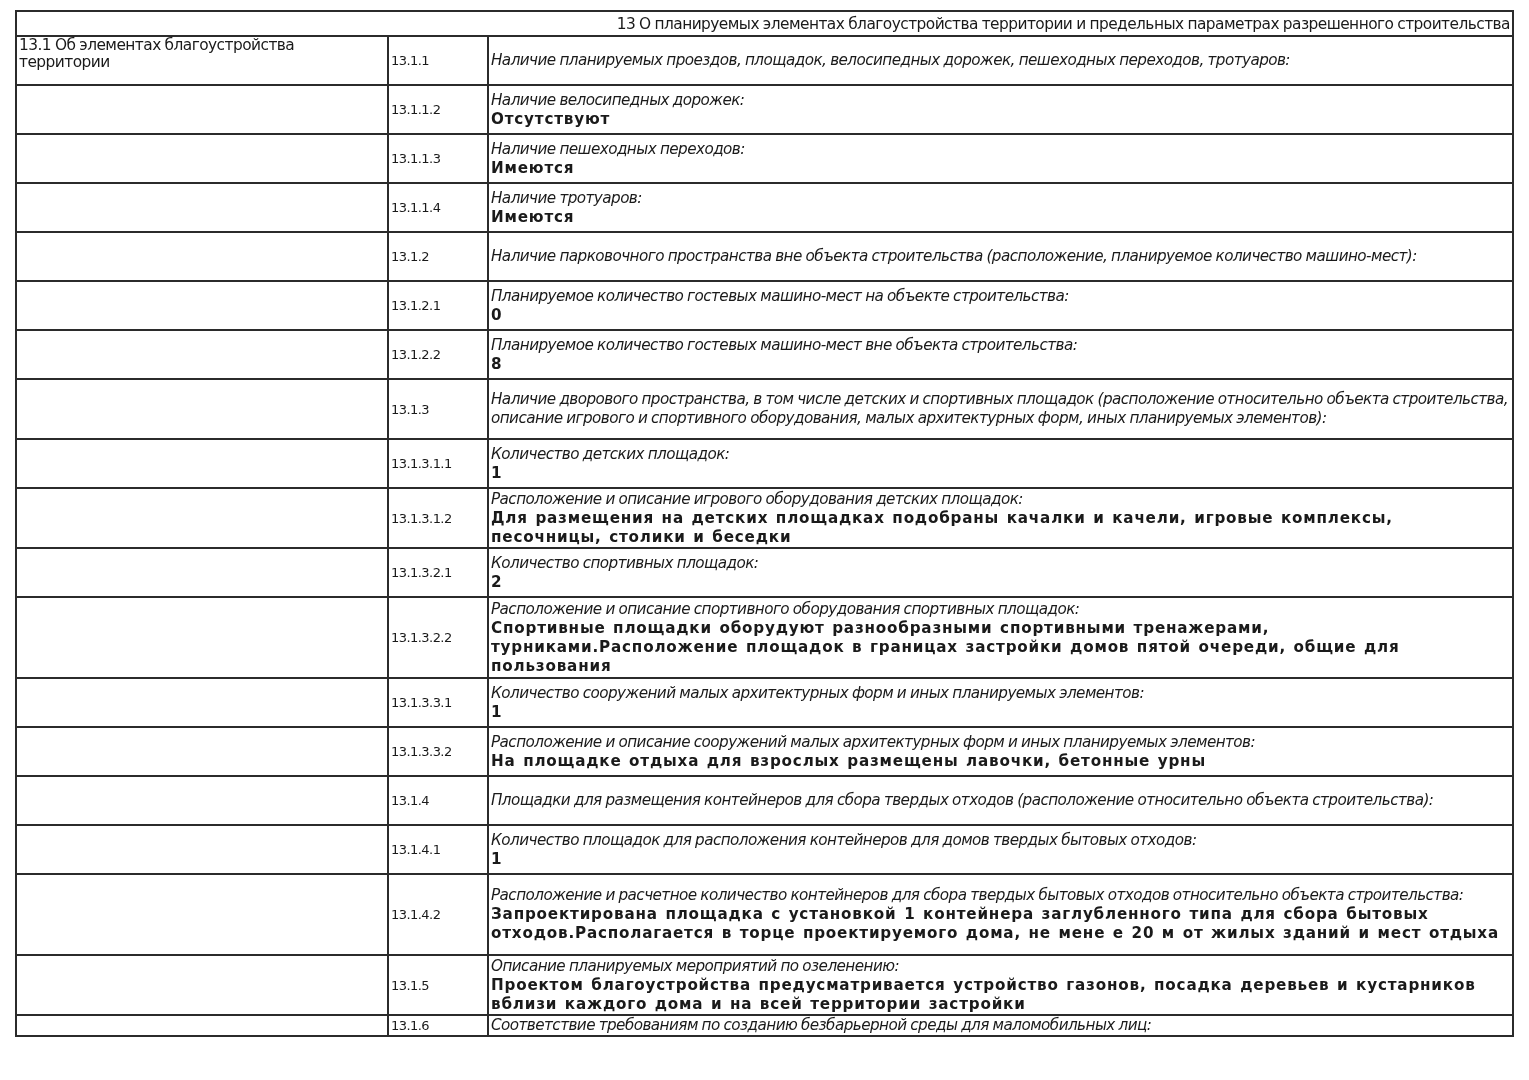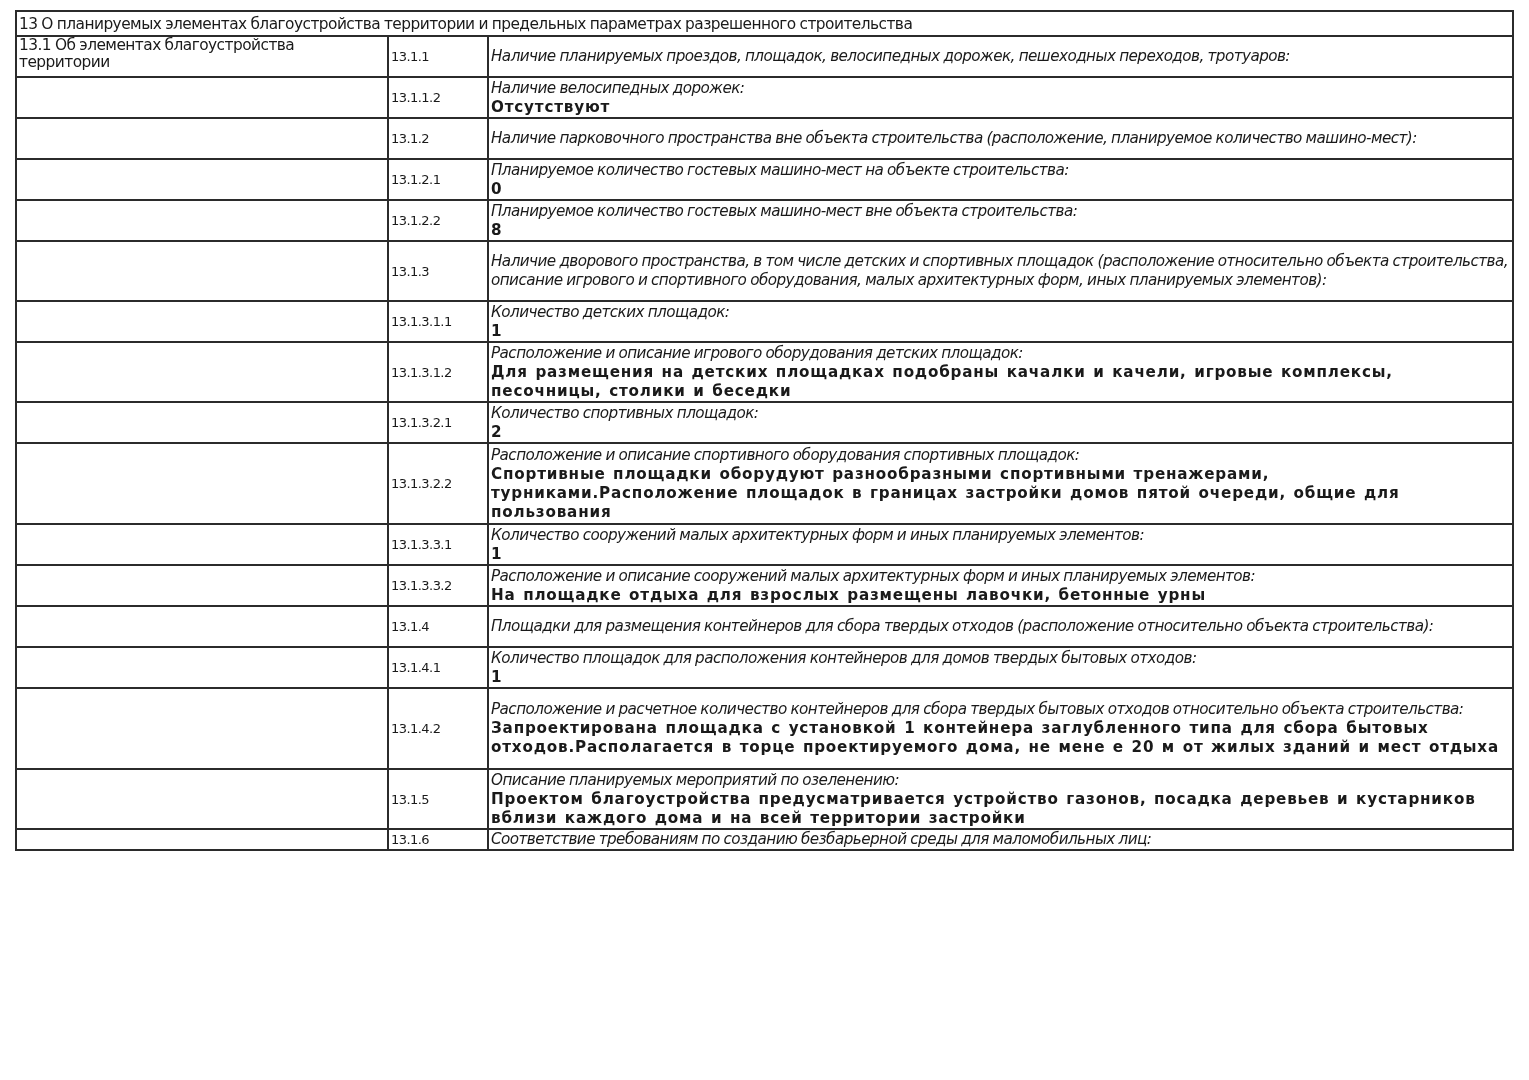--- a/index.html
+++ b/index.html
@@ -32,20 +32,21 @@
     letter-spacing: -0.55px;
     word-spacing: -0.5px;
   }
   .col-section { width: 372px; }
   .col-code { width: 100px; }
   .col-content { width: auto; }
   .section-title-cell {
     vertical-align: top !important;
     padding-top: 2px !important;
     line-height: 21px;
+    text-align: right;
   }
   .section-title-cell, .subsection-cell {
     font-size: 15.4px;
   }
   .subsection-cell {
     vertical-align: top !important;
     line-height: 17px;
   }
   .code-cell {
     font-size: 13px;
@@ -53,21 +54,21 @@
   }
   .label-line { display: block; font-style: italic; }
   .value-line {
     display: block;
     font-weight: bold;
     letter-spacing: 0.8px;
     word-spacing: 1.5px;
   }
   .content-cell { padding-top: 1px; padding-bottom: 1px; }
   .h-header { height: 20px; }
-  .h-2 { height: 41px; padding-left: 32px; }
+  .h-2 { height: 49px; padding-left: 32px; }
   .h-3 { height: 60px; }
   .h-4 { height: 81px; }
   .h-last { height: 18px; }
 </style>
 </head>
 <body>
 
 <table class="doc-table">
   <colgroup>
     <col class="col-section">
@@ -90,21 +91,37 @@
 
     <tr class="h-2">
       <td></td>
       <td class="code-cell">13.1.1.2</td>
       <td class="content-cell">
         <span class="label-line">Наличие велосипедных дорожек:</span>
         <span class="value-line">Отсутствуют</span>
       </td>
     </tr>
 
-
+    <tr class="h-2">
+      <td></td>
+      <td class="code-cell">13.1.1.3</td>
+      <td class="content-cell">
+        <span class="label-line">Наличие пешеходных переходов:</span>
+        <span class="value-line">Имеются</span>
+      </td>
+    </tr>
+
+    <tr class="h-2">
+      <td></td>
+      <td class="code-cell">13.1.1.4</td>
+      <td class="content-cell">
+        <span class="label-line">Наличие тротуаров:</span>
+        <span class="value-line">Имеются</span>
+      </td>
+    </tr>
 
     <tr class="h-2">
       <td></td>
       <td class="code-cell">13.1.2</td>
       <td class="content-cell">
         <span class="label-line">Наличие парковочного пространства вне объекта строительства (расположение, планируемое количество машино-мест):</span>
       </td>
     </tr>
 
     <tr class="h-2">

